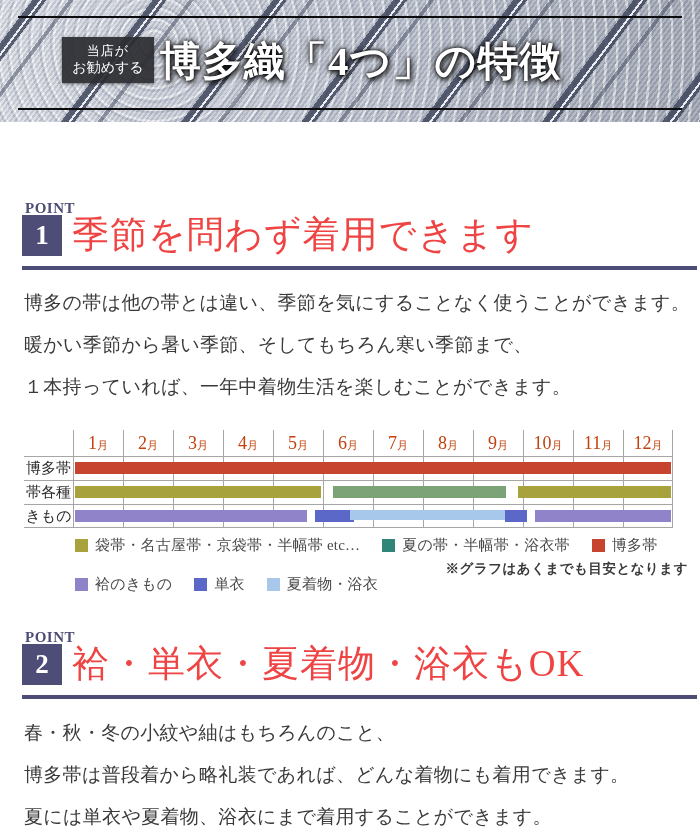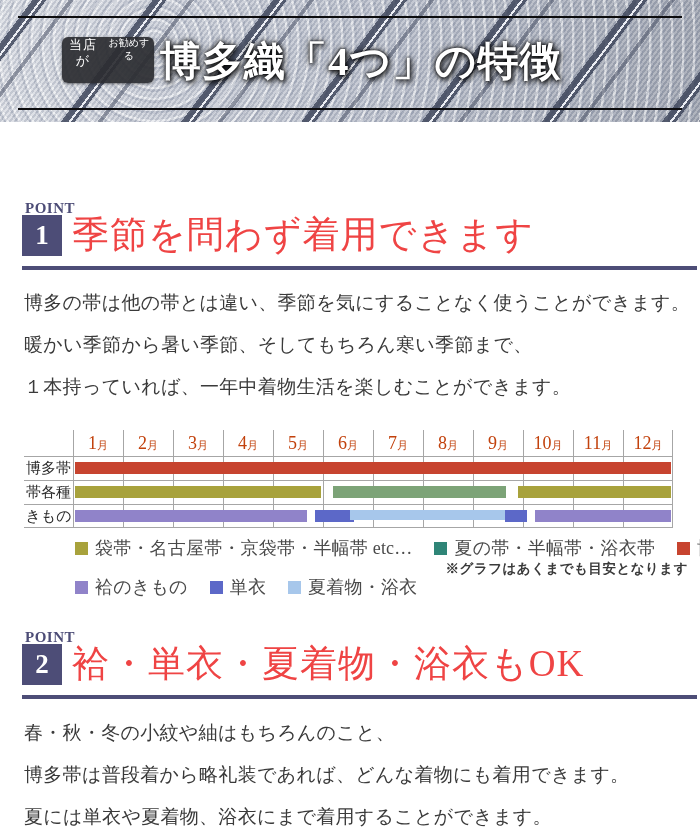--- a/index.html
+++ b/index.html
@@ -26,28 +26,28 @@
       repeating-radial-gradient(circle at 22% 35%,
         rgba(255,255,255,.55) 0 2px,
         rgba(138,146,166,.35) 3px 5px,
         rgba(255,255,255,0) 5px 11px),
       linear-gradient(100deg, rgba(255,255,255,.30), rgba(96,106,130,.18) 55%, rgba(44,52,70,.30));
   }
   .hline{position:absolute;left:18px;right:18px;height:2px;background:#0c0c0e;}
   .hline.top{top:16px}
   .hline.bottom{top:108px}
   .badge{
-    position:absolute;left:62px;top:37px;width:92px;height:46px;border-radius:6px;
+    position:absolute;left:62px;top:37px;width:92px;height:46px;border-radius:0;
     background:rgba(44,45,50,.93);color:#fff;text-align:center;
     font-family:"Liberation Sans", sans-serif;
     box-shadow:0 1px 3px rgba(0,0,0,.5);
-    display:flex;flex-direction:row;justify-content:center;line-height:1.25;
+    display:flex;flex-direction:column;justify-content:center;line-height:1.25;
   }
   .badge .b1{font-size:13px;letter-spacing:1px;}
-  .badge .b2{font-size:10px;letter-spacing:0px;}
+  .badge .b2{font-size:14px;letter-spacing:0px;}
   .main-title{
     position:absolute;left:160px;top:34px;width:540px;
     color:#fff;font-size:41px;font-weight:700;letter-spacing:1px;white-space:nowrap;
     text-shadow:0 0 3px #000, 0 0 7px rgba(0,0,0,.85), 2px 3px 5px rgba(0,0,0,.65);
   }
   
   .kicker{position:absolute;left:25px;font-size:15px;font-weight:700;color:#4d4d77;letter-spacing:.5px;}
   .numbox{
     position:absolute;left:22px;width:40px;height:41px;background:#4d4d77;
     color:#fff;font-size:27px;font-weight:700;display:flex;align-items:center;justify-content:center;
@@ -76,21 +76,21 @@
   .crow{position:absolute;left:0;height:24px;width:649px;}
   .rlabel{position:absolute;left:0;top:0;width:49px;height:24px;line-height:24px;text-align:center;font-size:15px;color:#2b2b2b;}
   .rtrack{position:absolute;left:49px;top:0;width:600px;height:24px;}
   .bar{position:absolute;top:6px;height:12px;}
   
   .legend-row{position:absolute;left:75px;display:flex;align-items:center;gap:22px;}
   .legend-row.r1{top:536px}
   .legend-row.r2{top:575px}
   .litem{display:flex;align-items:center;gap:7px;}
   .swatch{width:13px;height:13px;display:inline-block;}
-  .ltext{font-size:18px;color:#4a4a4a;letter-spacing:.2px;white-space:nowrap;}
+  .ltext{font-size:15px;color:#4a4a4a;letter-spacing:.2px;white-space:nowrap;}
   .chart-note{position:absolute;right:12px;top:560px;font-size:13.5px;font-weight:700;color:#3a3a3a;letter-spacing:.5px;}
 </style>
 </head>
 <body>
 
 <div class="header">
   <div class="hline top"></div>
   <div class="hline bottom"></div>
   <div class="badge">
     <span class="b1">当店が</span>

